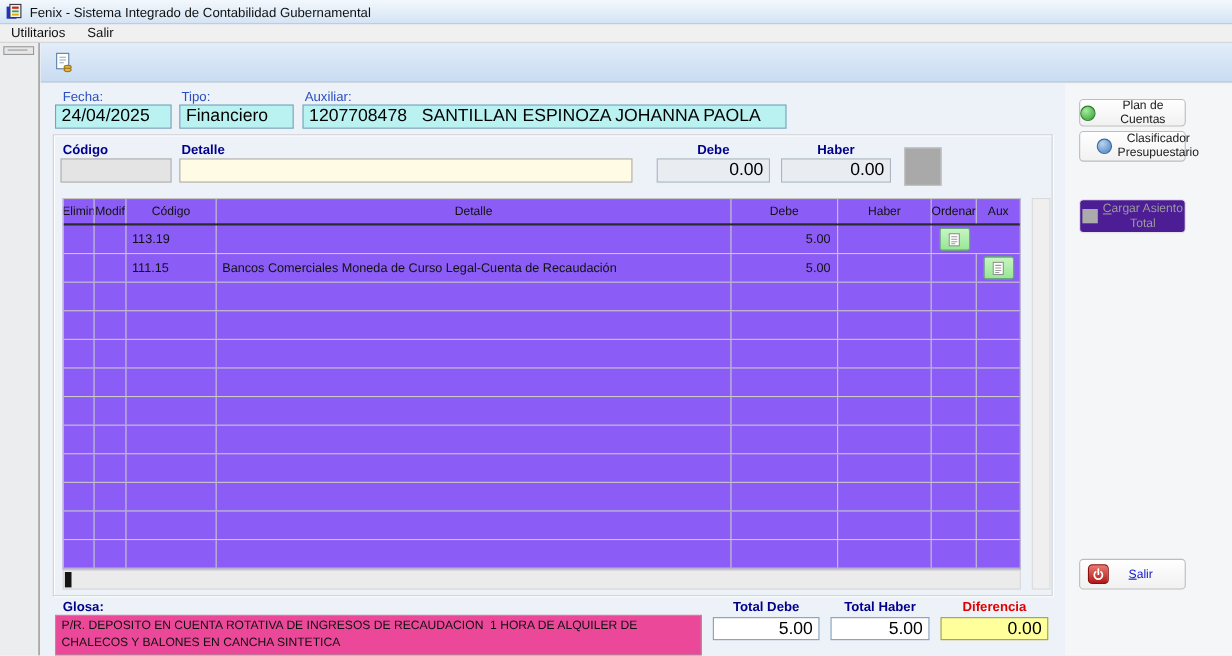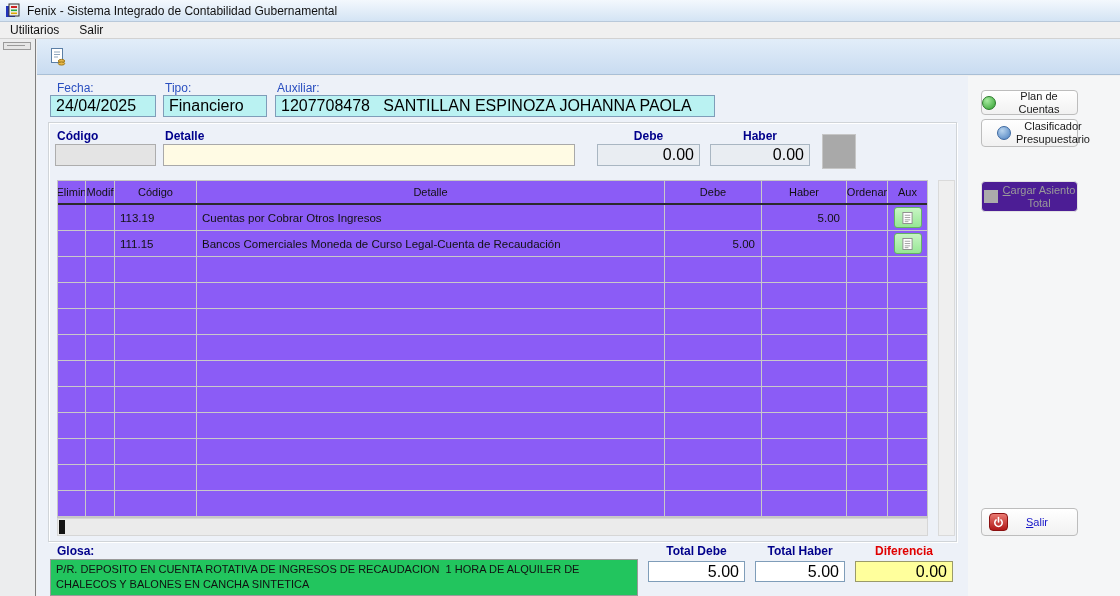--- a/index.html
+++ b/index.html
@@ -81,21 +81,21 @@
   .sphere-green { background:radial-gradient(circle at 35% 30%, #a8eca0, #2e9e2e); border:1px solid #2a7a2a; }
   .sphere-blue  { background:radial-gradient(circle at 35% 30%, #b8d4ee, #4a7fc0); border:1px solid #3c68a0; }
   .gray-chip { width:14px; height:13px; background:#ababab; flex:0 0 auto; }
   .power-chip { width:19px; height:18px; border-radius:4px; border:1px solid #8a1010;
     background:linear-gradient(#ea7a72,#b01818); display:flex; align-items:center; justify-content:center; flex:0 0 auto; }
   .salir-text { color:#1515c8; }
   .mnemonic { text-decoration:underline; }
 
   
   .glosa-box { position:absolute; left:50px; top:559px; width:588px; height:37px;
-    background:#22c55e; border:1px solid #9a9a9a; font-size:11px; color:#111;
+    background:#ec4899; border:1px solid #9a9a9a; font-size:11px; color:#111;
     padding:2px 5px; white-space:pre-wrap; line-height:1.35; overflow:hidden; }
   .total-lbl { width:97px; text-align:center; }
 </style>
 </head>
 <body>
 
 <div class="titlebar">
   <span style="display:inline-flex;">
     <svg width="16" height="16" viewBox="0 0 16 16">
       <rect x="1" y="3" width="9" height="11" fill="#2233bb"></rect>
@@ -163,21 +163,20 @@
     <div class="gcell">Debe</div>
     <div class="gcell">Haber</div>
     <div class="gcell">Ordenar</div>
     <div class="gcell">Aux</div>
   </div>
   <div class="grid-body">
       <div class="grid-row">
         <div class="gcell ctr"></div>
         <div class="gcell ctr"></div>
         <div class="gcell txt">113.19</div>
-        <div class="gcell txt">Cuentas por Cobrar Otros Ingresos</div>
         <div class="gcell num"></div>
         <div class="gcell num">5.00</div>
         <div class="gcell ctr"></div>
         <div class="gcell ctr">
           <div class="aux-btn">
             <span style="display:inline-flex;">
               <svg width="11" height="14" viewBox="0 0 12 14">
                 <rect x="1" y="1" width="10" height="12" fill="#ffffff" stroke="#8a8a8a"></rect>
                 <line x1="3" y1="4" x2="9" y2="4" stroke="#9a9a9a"></line>
                 <line x1="3" y1="6.5" x2="9" y2="6.5" stroke="#9a9a9a"></line>

